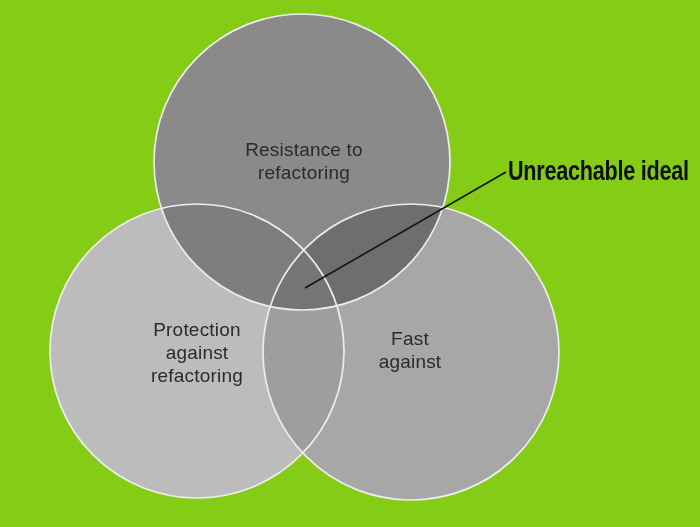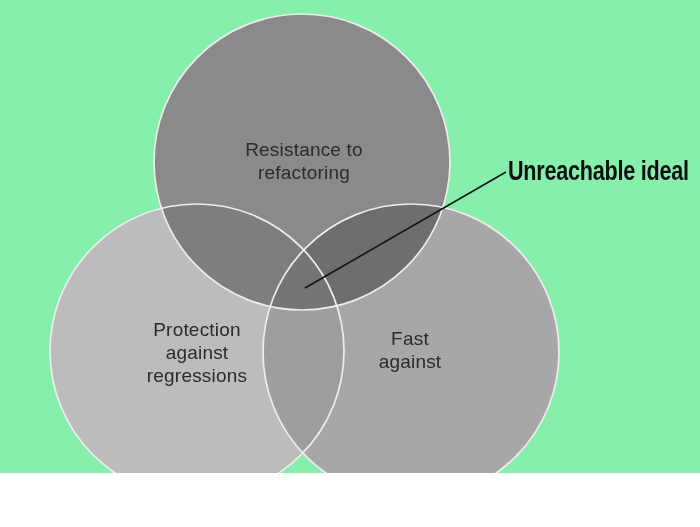--- a/index.html
+++ b/index.html
@@ -4,22 +4,22 @@
 <style>
   html, body {
     margin: 0;
     padding: 0;
     background: #ffffff;
     font-family: "Liberation Sans", sans-serif;
   }
   .figure {
     position: relative;
     width: 700px;
-    height: 473px;
-    background: #86efac;
+    height: 527px;
+    background: #84cc16;
     overflow: hidden;
   }
   .figure svg {
     position: absolute;
     left: 0;
     top: 0;
   }
   .outline {
     fill: none;
     stroke: #ededed;
@@ -87,20 +87,20 @@
     <circle class="outline" cx="302" cy="162" r="148"></circle>
 
     <line class="pointer-line" x1="305" y1="288" x2="506" y2="172"></line>
   </svg>
 
   <div class="label resistance">Resistance to
 refactoring</div>
 
   <div class="label protection">Protection
 against
-regressions</div>
+refactoring</div>
 
   <div class="label fast">Fast
 against</div>
 
   <div class="annotation">Unreachable ideal</div>
 
 </div>
 
 </body></html>

